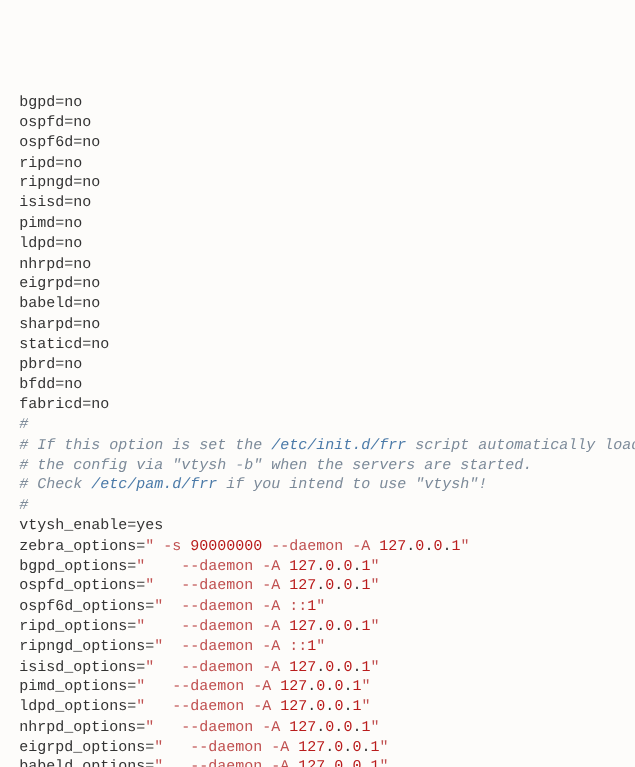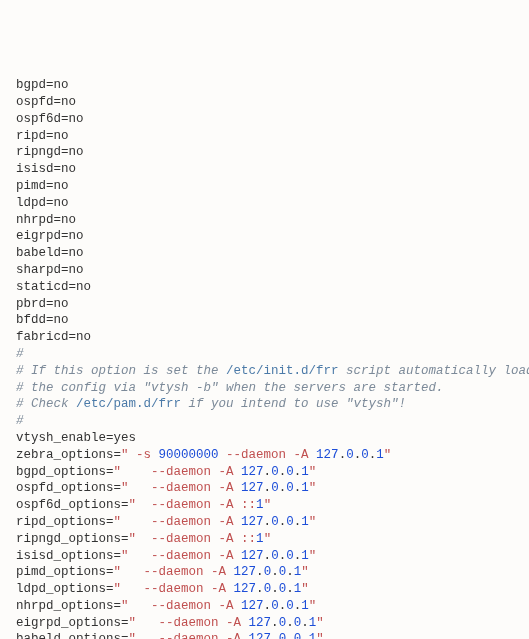--- a/index.html
+++ b/index.html
@@ -8,23 +8,23 @@
     font-family:Consolas,"Courier New",monospace;
     font-size:12.5px;
     line-height:16.8px;
     color:#333;
     padding:10px 16px;
     width:529px;
     box-sizing:border-box;
     white-space:pre;
   }
   .cm{color:#7c8a99;font-style:italic}
-  .pth{color:#4b7aa8;}
+  .pth{color:#4b7aa8;font-style:italic}
   .str{color:#c05050}
-  .num{color:#1d4ed8}
+  .num{color:#b91c1c}
 </style>
 </head>
 <body>
 
 
 
 <div id="out"><div><span>bgpd=no</span></div><div><span>ospfd=no</span></div><div><span>ospf6d=no</span></div><div><span>ripd=no</span></div><div><span>ripngd=no</span></div><div><span>isisd=no</span></div><div><span>pimd=no</span></div><div><span>ldpd=no</span></div><div><span>nhrpd=no</span></div><div><span>eigrpd=no</span></div><div><span>babeld=no</span></div><div><span>sharpd=no</span></div><div><span>staticd=no</span></div><div><span>pbrd=no</span></div><div><span>bfdd=no</span></div><div><span>fabricd=no</span></div><div><span></span></div><div><span class="cm">#</span></div><div><span class="cm"># If this option is set the </span><span class="pth">/etc/init.d/frr</span><span class="cm"> script automatically loads</span></div><div><span class="cm"># the config via "vtysh -b" when the servers are started.</span></div><div><span class="cm"># Check </span><span class="pth">/etc/pam.d/frr</span><span class="cm"> if you intend to use "vtysh"!</span></div><div><span class="cm">#</span></div><div><span>vtysh_enable=yes</span></div><div><span>zebra_options=</span><span class="str">"</span><span class="str"> -s </span><span class="num">90000000</span><span class="str"> --daemon -A </span><span class="num">127</span><span>.</span><span class="num">0</span><span>.</span><span class="num">0</span><span>.</span><span class="num">1</span><span class="str">"</span></div><div><span>bgpd_options=</span><span class="str">"</span><span class="str">   </span><span class="str"> --daemon -A </span><span class="num">127</span><span>.</span><span class="num">0</span><span>.</span><span class="num">0</span><span>.</span><span class="num">1</span><span class="str">"</span></div><div><span>ospfd_options=</span><span class="str">"</span><span class="str">  </span><span class="str"> --daemon -A </span><span class="num">127</span><span>.</span><span class="num">0</span><span>.</span><span class="num">0</span><span>.</span><span class="num">1</span><span class="str">"</span></div><div><span>ospf6d_options=</span><span class="str">"</span><span class="str"> </span><span class="str"> --daemon -A </span><span class="str">::</span><span class="num">1</span><span class="str">"</span></div><div><span>ripd_options=</span><span class="str">"</span><span class="str">   </span><span class="str"> --daemon -A </span><span class="num">127</span><span>.</span><span class="num">0</span><span>.</span><span class="num">0</span><span>.</span><span class="num">1</span><span class="str">"</span></div><div><span>ripngd_options=</span><span class="str">"</span><span class="str"> </span><span class="str"> --daemon -A </span><span class="str">::</span><span class="num">1</span><span class="str">"</span></div><div><span>isisd_options=</span><span class="str">"</span><span class="str">  </span><span class="str"> --daemon -A </span><span class="num">127</span><span>.</span><span class="num">0</span><span>.</span><span class="num">0</span><span>.</span><span class="num">1</span><span class="str">"</span></div><div><span>pimd_options=</span><span class="str">"</span><span class="str">  </span><span class="str"> --daemon -A </span><span class="num">127</span><span>.</span><span class="num">0</span><span>.</span><span class="num">0</span><span>.</span><span class="num">1</span><span class="str">"</span></div><div><span>ldpd_options=</span><span class="str">"</span><span class="str">  </span><span class="str"> --daemon -A </span><span class="num">127</span><span>.</span><span class="num">0</span><span>.</span><span class="num">0</span><span>.</span><span class="num">1</span><span class="str">"</span></div><div><span>nhrpd_options=</span><span class="str">"</span><span class="str">  </span><span class="str"> --daemon -A </span><span class="num">127</span><span>.</span><span class="num">0</span><span>.</span><span class="num">0</span><span>.</span><span class="num">1</span><span class="str">"</span></div><div><span>eigrpd_options=</span><span class="str">"</span><span class="str">  </span><span class="str"> --daemon -A </span><span class="num">127</span><span>.</span><span class="num">0</span><span>.</span><span class="num">0</span><span>.</span><span class="num">1</span><span class="str">"</span></div><div><span>babeld_options=</span><span class="str">"</span><span class="str">  </span><span class="str"> --daemon -A </span><span class="num">127</span><span>.</span><span class="num">0</span><span>.</span><span class="num">0</span><span>.</span><span class="num">1</span><span class="str">"</span></div></div>
 
 
 

